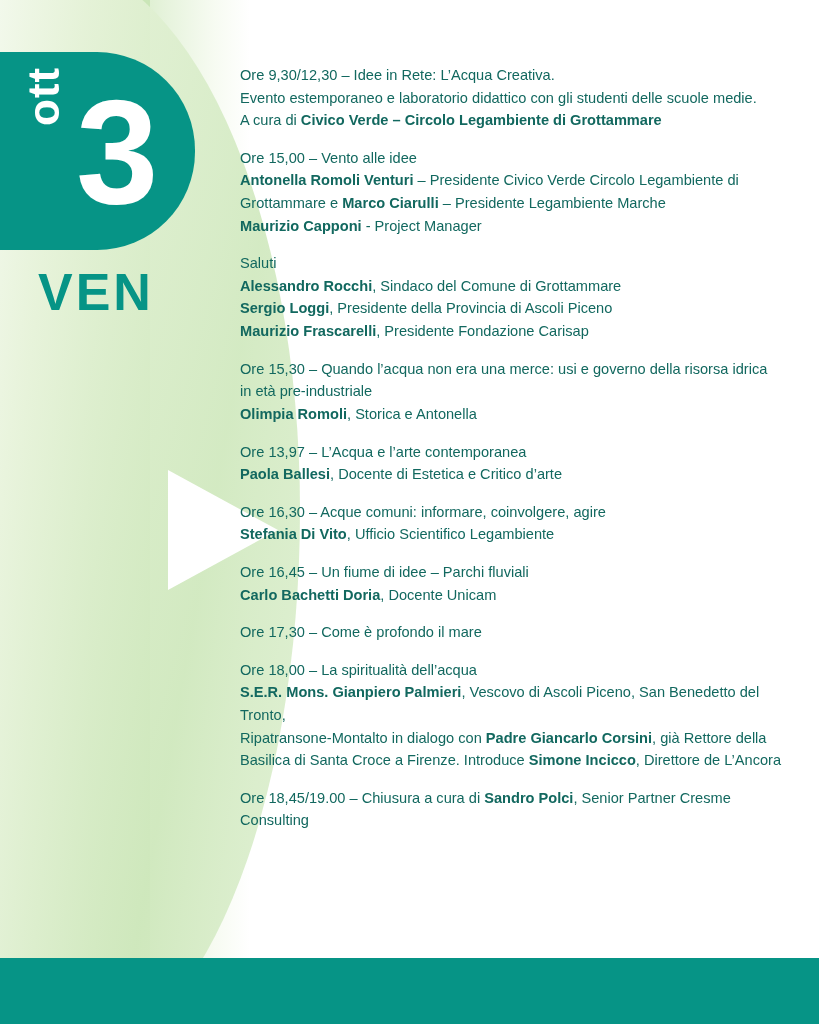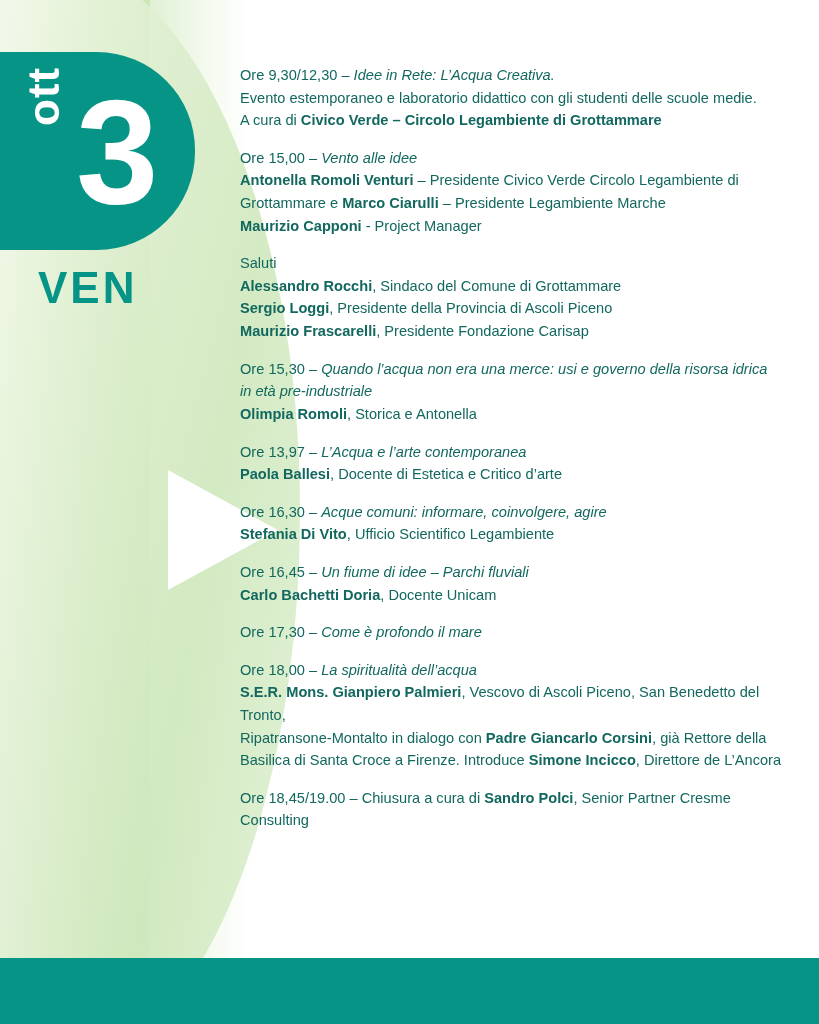--- a/index.html
+++ b/index.html
@@ -89,21 +89,21 @@
     top: 26px;
     font-size: 148px;
     font-weight: bold;
     line-height: 1;
     color: #ffffff;
   }
   .weekday {
     position: absolute;
     left: 38px;
     top: 266px;
-    font-size: 44px;
+    font-size: 52px;
     font-weight: bold;
     letter-spacing: 3px;
     color: #069486;
     line-height: 1;
   }
   
   .footer-bar {
     position: absolute;
     left: 0;
     bottom: 0;
@@ -120,21 +120,21 @@
     color: #12685f;
     font-size: 14.6px;
     line-height: 1.55;
   }
   .block {
     margin-bottom: 15px;
   }
   .line {
     color: #12685f;
   }
-  .it { font-style: italic; }
+  .it { }
   .bd { font-weight: bold; }
 </style>
 </head>
 <body>
 
 <div class="page">
 
   <div class="left-band"></div>
   <div class="left-band2"></div>
   <div class="curve"></div>

